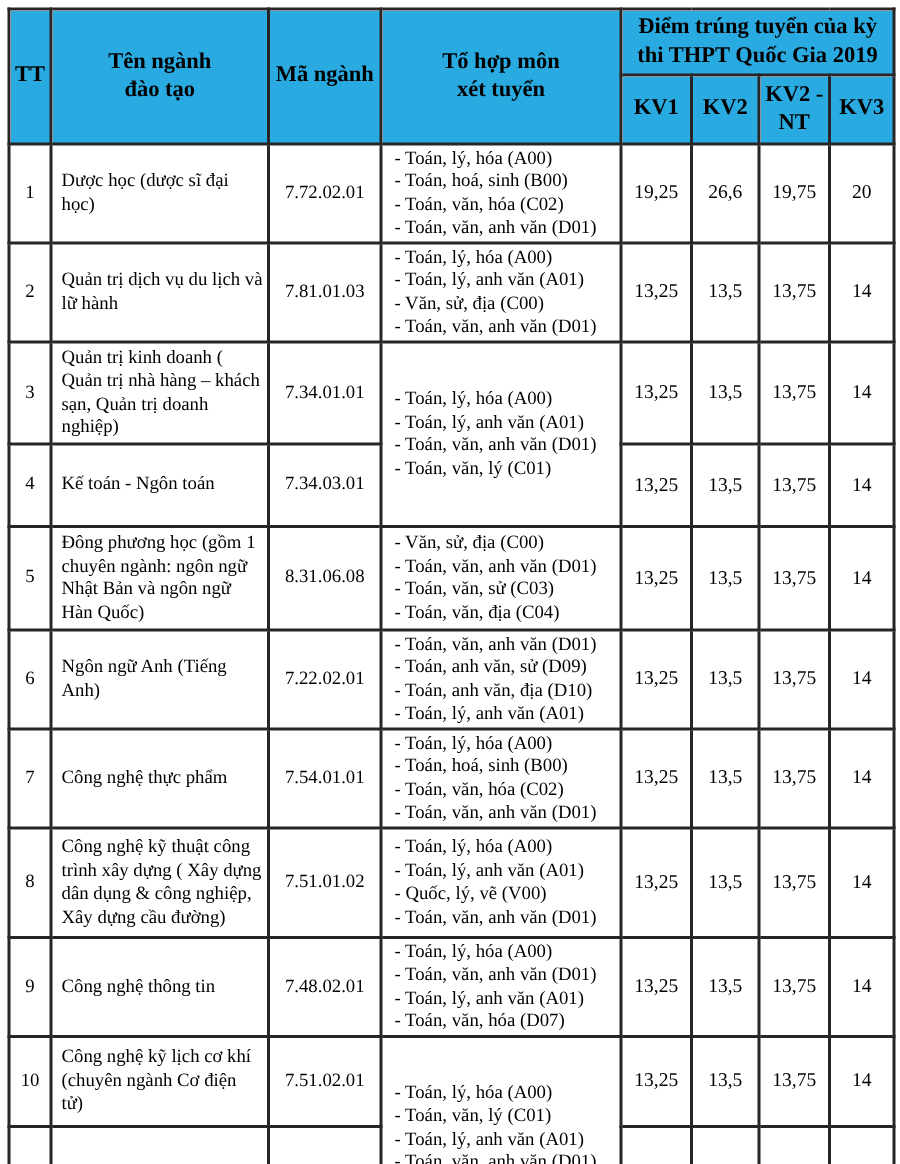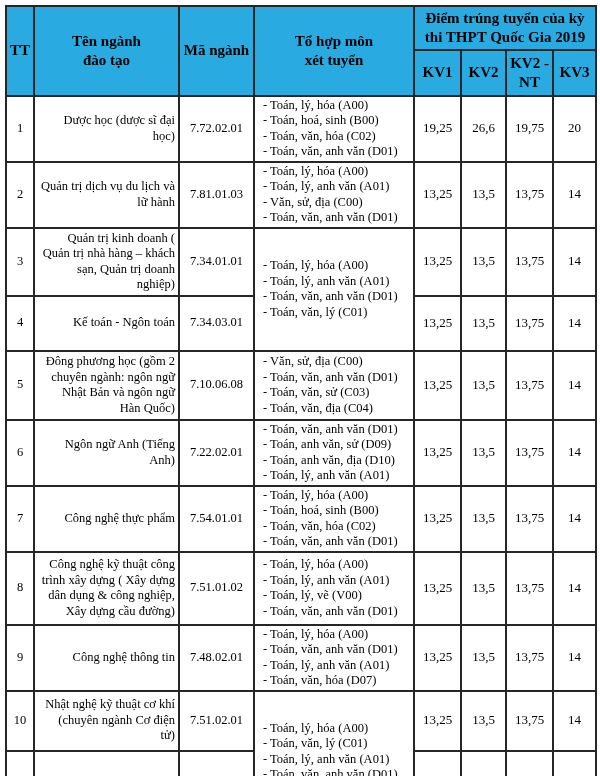--- a/index.html
+++ b/index.html
@@ -16,21 +16,21 @@
   .tbl th{
     background:var(--hdr,#29abe2);
     font-weight:bold;font-size:15px;line-height:1.25;
     text-align:center;vertical-align:middle;padding:2px;
   }
   .pre{white-space:pre-line;}
   .hr1{height:36px;}
   .hr2{height:46px;}
   td{font-size:12.5px;line-height:1.24;vertical-align:middle;background:#fff;}
   td.tt{text-align:center;padding:1px;}
-  td.name{text-align:right;padding:2px 3px 2px 6px;}
+  td.name{text-align:left;padding:2px 3px 2px 6px;}
   td.code{text-align:center;padding:1px;}
   td.subj{text-align:left;padding:1px 2px 1px 8px;}
   td.score{text-align:center;font-size:13px;padding:1px;}
   .subj-line{white-space:nowrap;}
 </style>
 </head>
 <body>
 
 <table class="tbl">
   <colgroup>
@@ -110,22 +110,22 @@
         <td class="tt">4</td>
         <td class="name">Kế toán - Ngôn toán</td>
         <td class="code">7.34.03.01</td>
         <td class="score">13,25</td>
         <td class="score">13,5</td>
         <td class="score">13,75</td>
         <td class="score">14</td>
       </tr>
       <tr style="height: 69px;">
         <td class="tt">5</td>
-        <td class="name">Đông phương học (gồm 2 chuyên ngành: ngôn ngữ Nhật Bản và ngôn ngữ Hàn Quốc)</td>
-        <td class="code">7.10.06.08</td>
+        <td class="name">Đông phương học (gồm 1 chuyên ngành: ngôn ngữ Nhật Bản và ngôn ngữ Hàn Quốc)</td>
+        <td class="code">8.31.06.08</td>
         <td class="subj">
           <div class="subj-line">- Văn, sử, địa (C00)</div>
           <div class="subj-line">- Toán, văn, anh văn (D01)</div>
           <div class="subj-line">- Toán, văn, sử (C03)</div>
           <div class="subj-line">- Toán, văn, địa (C04)</div>
         </td>
         <td class="score">13,25</td>
         <td class="score">13,5</td>
         <td class="score">13,75</td>
         <td class="score">14</td>
@@ -160,21 +160,21 @@
         <td class="score">13,75</td>
         <td class="score">14</td>
       </tr>
       <tr style="height: 73px;">
         <td class="tt">8</td>
         <td class="name">Công nghệ kỹ thuật công trình xây dựng ( Xây dựng dân dụng &amp; công nghiệp, Xây dựng cầu đường)</td>
         <td class="code">7.51.01.02</td>
         <td class="subj">
           <div class="subj-line">- Toán, lý, hóa (A00)</div>
           <div class="subj-line">- Toán, lý, anh văn (A01)</div>
-          <div class="subj-line">- Toán, lý, vẽ (V00)</div>
+          <div class="subj-line">- Quốc, lý, vẽ (V00)</div>
           <div class="subj-line">- Toán, văn, anh văn (D01)</div>
         </td>
         <td class="score">13,25</td>
         <td class="score">13,5</td>
         <td class="score">13,75</td>
         <td class="score">14</td>
       </tr>
       <tr style="height: 60px;">
         <td class="tt">9</td>
         <td class="name">Công nghệ thông tin</td>
@@ -185,21 +185,21 @@
           <div class="subj-line">- Toán, lý, anh văn (A01)</div>
           <div class="subj-line">- Toán, văn, hóa (D07)</div>
         </td>
         <td class="score">13,25</td>
         <td class="score">13,5</td>
         <td class="score">13,75</td>
         <td class="score">14</td>
       </tr>
       <tr style="height: 60px;">
         <td class="tt">10</td>
-        <td class="name">Nhật nghệ kỹ thuật cơ khí (chuyên ngành Cơ điện tử)</td>
+        <td class="name">Công nghệ kỹ lịch cơ khí (chuyên ngành Cơ điện tử)</td>
         <td class="code">7.51.02.01</td>
         <td class="subj" rowspan="2">
           <div class="subj-line">- Toán, lý, hóa (A00)</div>
           <div class="subj-line">- Toán, văn, lý (C01)</div>
           <div class="subj-line">- Toán, lý, anh văn (A01)</div>
           <div class="subj-line">- Toán, văn, anh văn (D01)</div>
         </td>
         <td class="score">13,25</td>
         <td class="score">13,5</td>
         <td class="score">13,75</td>

